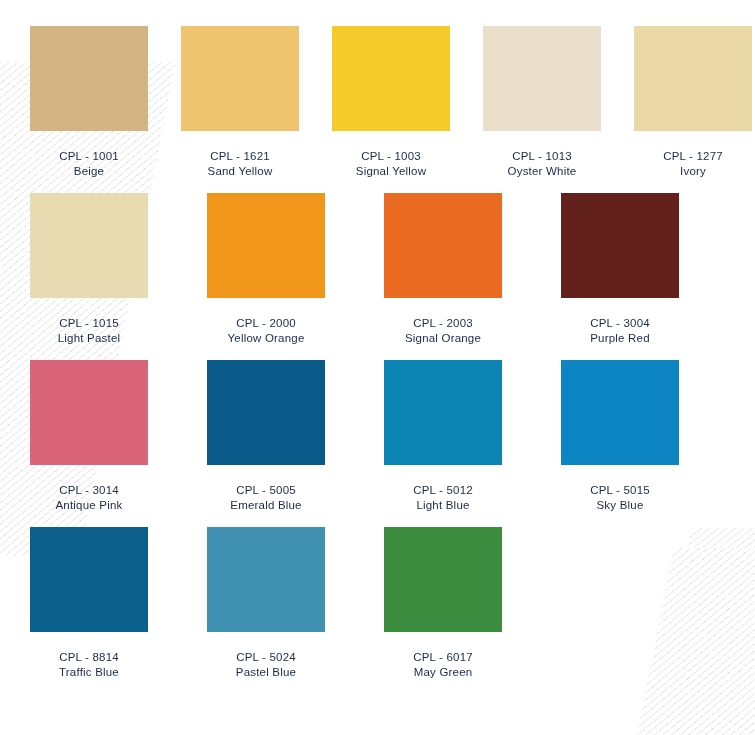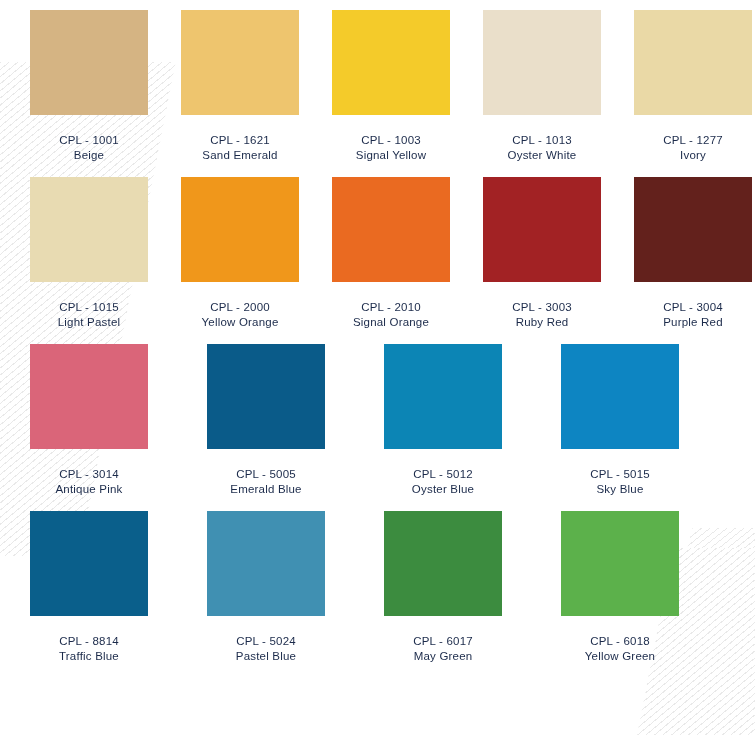--- a/index.html
+++ b/index.html
@@ -68,21 +68,21 @@
     height: 180px;
     background: #ffffff;
     z-index: 1;
     pointer-events: none;
   }
 
   
   .chart {
     position: relative;
     z-index: 2;
-    padding: 10px 0 0 0;
+    padding: 26px 0 0 0;
     box-sizing: border-box;
   }
   .row {
     display: flex;
     width: 755px;
     margin-bottom: 14px;
   }
   .cell {
     width: 147px;
     margin-left: 30px;
@@ -120,21 +120,21 @@
         <div class="swatch" title="Beige" style="background-color: rgb(213, 180, 131);"></div>
         <div class="caption">
           <span class="code">CPL - 1001</span>
           <span class="cname">Beige</span>
         </div>
       </div>
       <div class="cell">
         <div class="swatch" title="Sand Yellow" style="background-color: rgb(238, 197, 110);"></div>
         <div class="caption">
           <span class="code">CPL - 1621</span>
-          <span class="cname">Sand Emerald</span>
+          <span class="cname">Sand Yellow</span>
         </div>
       </div>
       <div class="cell">
         <div class="swatch" title="Signal Yellow" style="background-color: rgb(244, 203, 42);"></div>
         <div class="caption">
           <span class="code">CPL - 1003</span>
           <span class="cname">Signal Yellow</span>
         </div>
       </div>
       <div class="cell">
@@ -163,29 +163,22 @@
       <div class="cell">
         <div class="swatch" title="Yellow Orange" style="background-color: rgb(240, 151, 27);"></div>
         <div class="caption">
           <span class="code">CPL - 2000</span>
           <span class="cname">Yellow Orange</span>
         </div>
       </div>
       <div class="cell">
         <div class="swatch" title="Signal Orange" style="background-color: rgb(234, 106, 33);"></div>
         <div class="caption">
-          <span class="code">CPL - 2010</span>
+          <span class="code">CPL - 2003</span>
           <span class="cname">Signal Orange</span>
-        </div>
-      </div>
-      <div class="cell">
-        <div class="swatch" title="Ruby Red" style="background-color: rgb(162, 34, 36);"></div>
-        <div class="caption">
-          <span class="code">CPL - 3003</span>
-          <span class="cname">Ruby Red</span>
         </div>
       </div>
       <div class="cell">
         <div class="swatch" title="Purple Red" style="background-color: rgb(99, 33, 28);"></div>
         <div class="caption">
           <span class="code">CPL - 3004</span>
           <span class="cname">Purple Red</span>
         </div>
       </div>
     </div>
@@ -201,21 +194,21 @@
         <div class="swatch" title="Signal Blue" style="background-color: rgb(10, 91, 137);"></div>
         <div class="caption">
           <span class="code">CPL - 5005</span>
           <span class="cname">Emerald Blue</span>
         </div>
       </div>
       <div class="cell">
         <div class="swatch" title="Light Blue" style="background-color: rgb(12, 133, 181);"></div>
         <div class="caption">
           <span class="code">CPL - 5012</span>
-          <span class="cname">Oyster Blue</span>
+          <span class="cname">Light Blue</span>
         </div>
       </div>
       <div class="cell">
         <div class="swatch" title="Sky Blue" style="background-color: rgb(13, 133, 194);"></div>
         <div class="caption">
           <span class="code">CPL - 5015</span>
           <span class="cname">Sky Blue</span>
         </div>
       </div>
     </div>
@@ -234,21 +227,14 @@
           <span class="cname">Pastel Blue</span>
         </div>
       </div>
       <div class="cell">
         <div class="swatch" title="May Green" style="background-color: rgb(60, 140, 63);"></div>
         <div class="caption">
           <span class="code">CPL - 6017</span>
           <span class="cname">May Green</span>
         </div>
       </div>
-      <div class="cell">
-        <div class="swatch" title="Yellow Green" style="background-color: rgb(92, 177, 75);"></div>
-        <div class="caption">
-          <span class="code">CPL - 6018</span>
-          <span class="cname">Yellow Green</span>
-        </div>
-      </div>
     </div>
   </div>
 
 </body></html>

